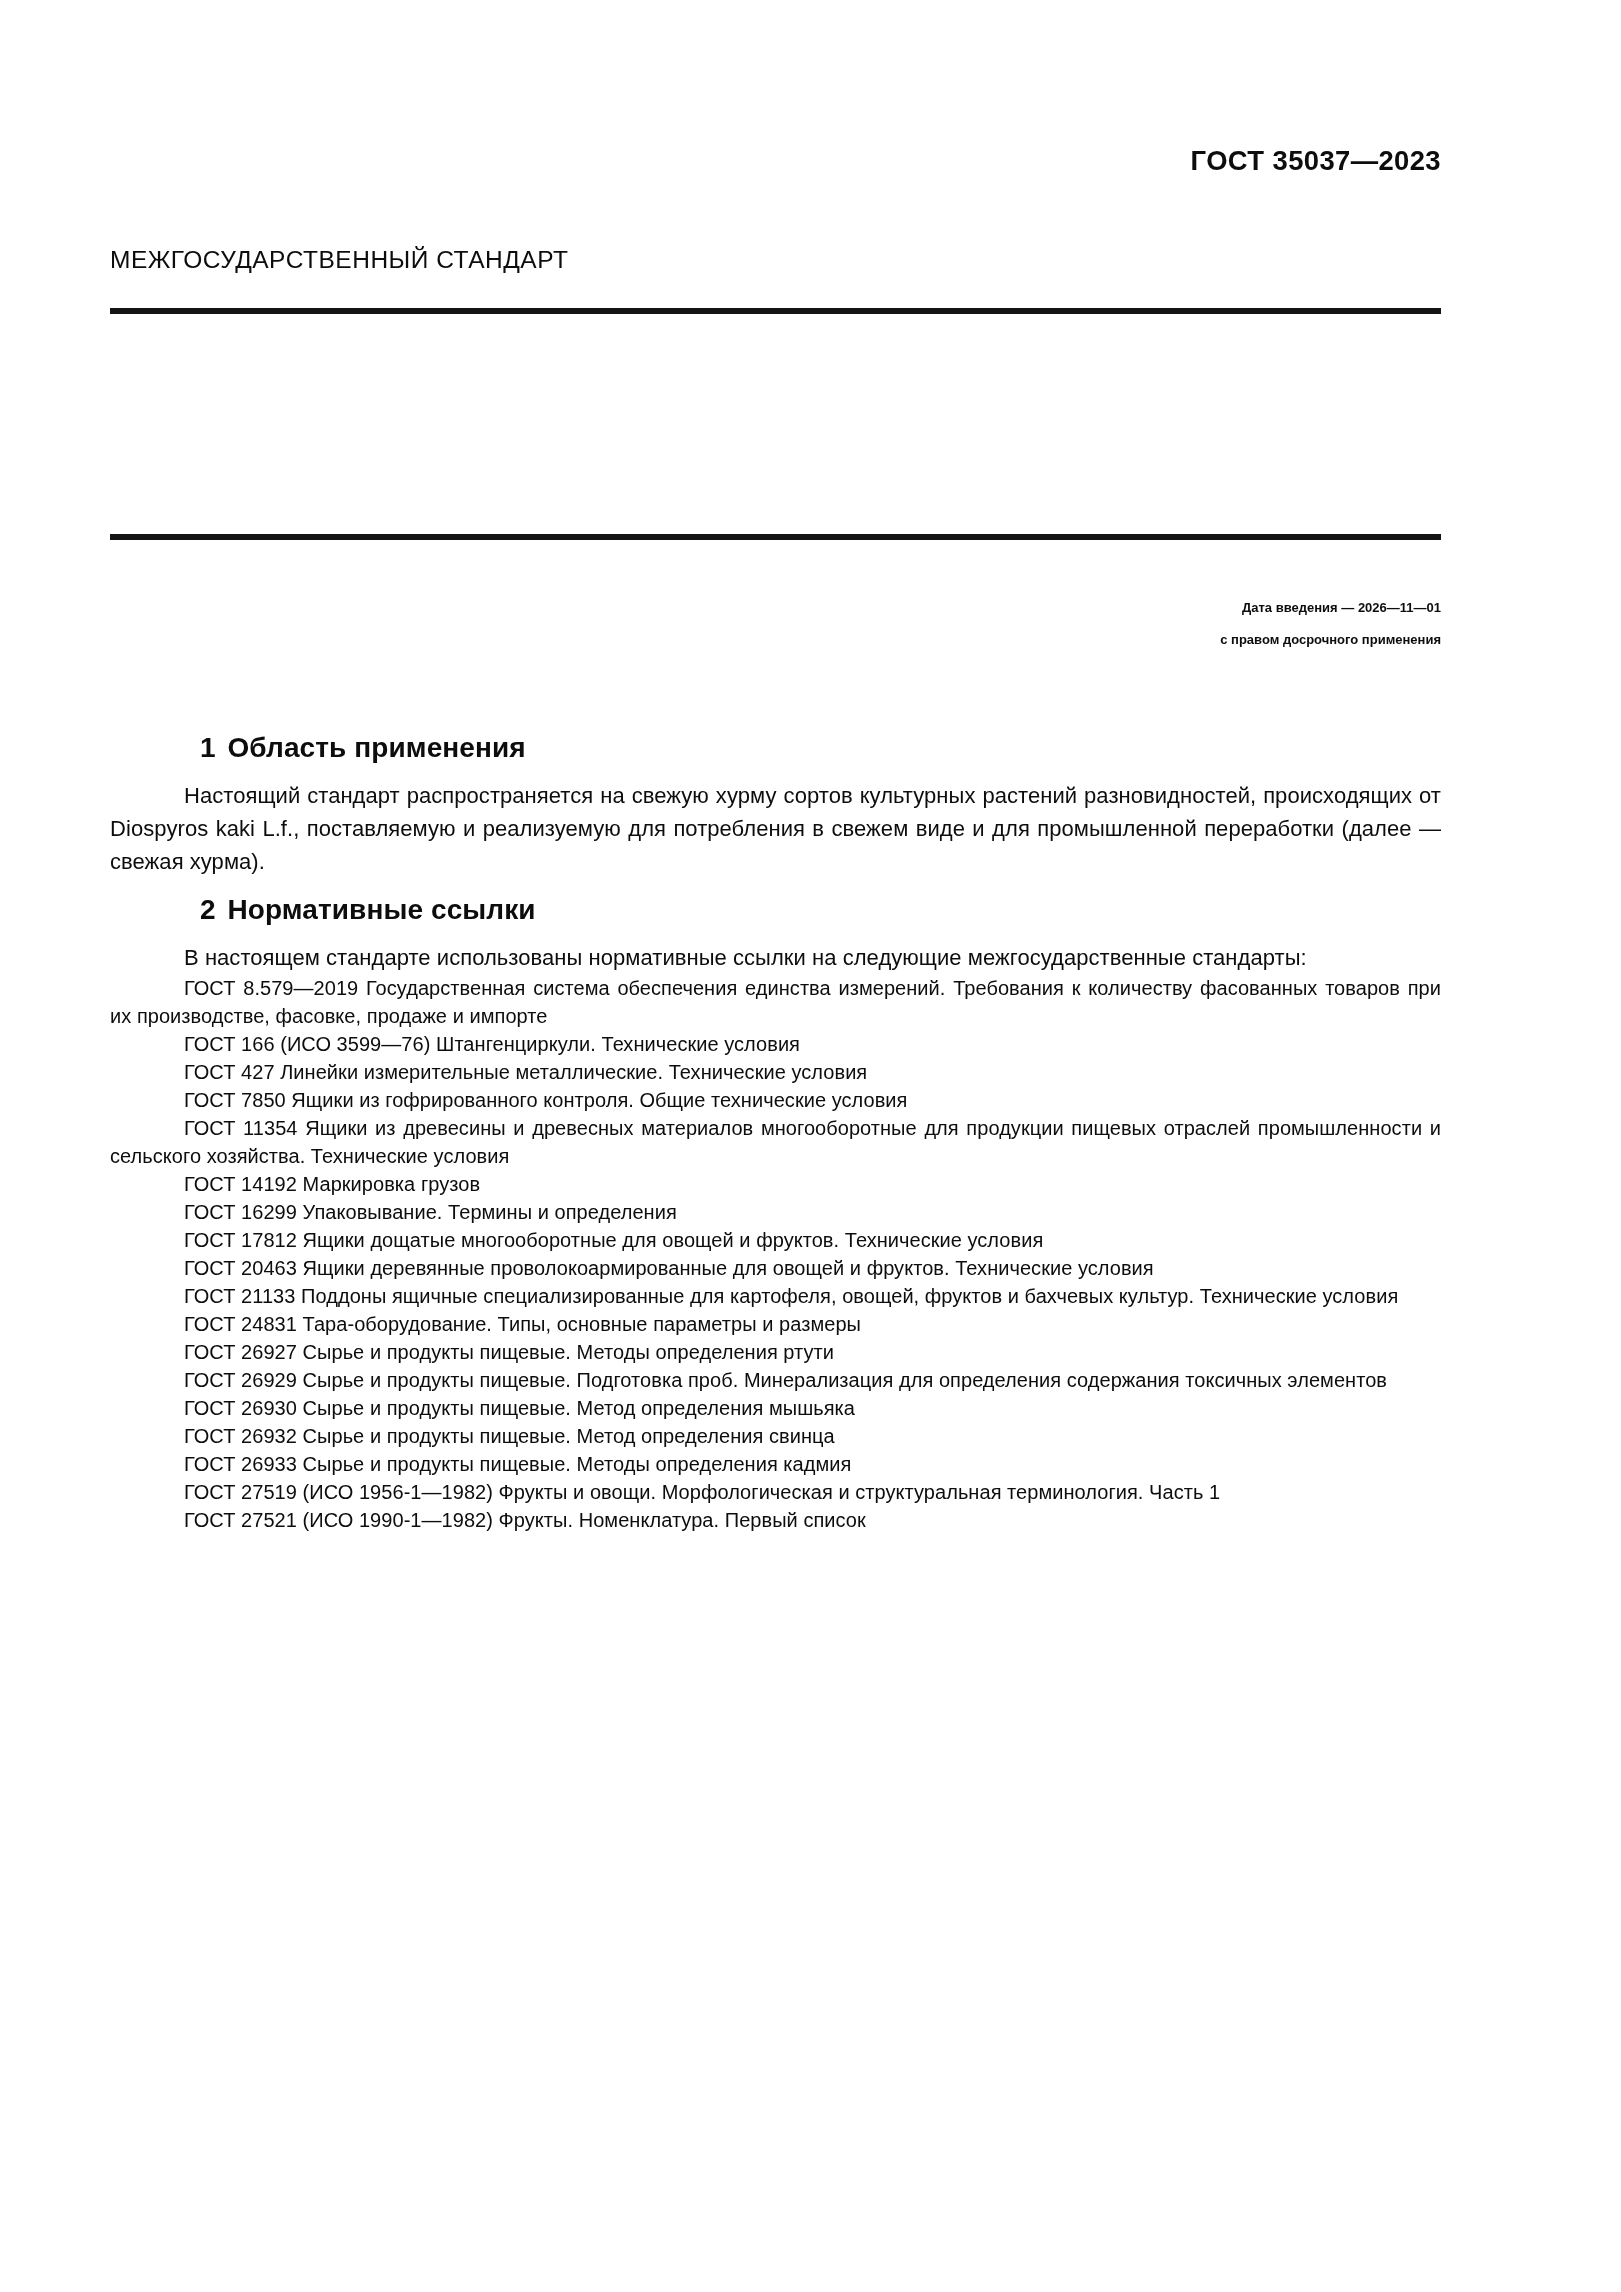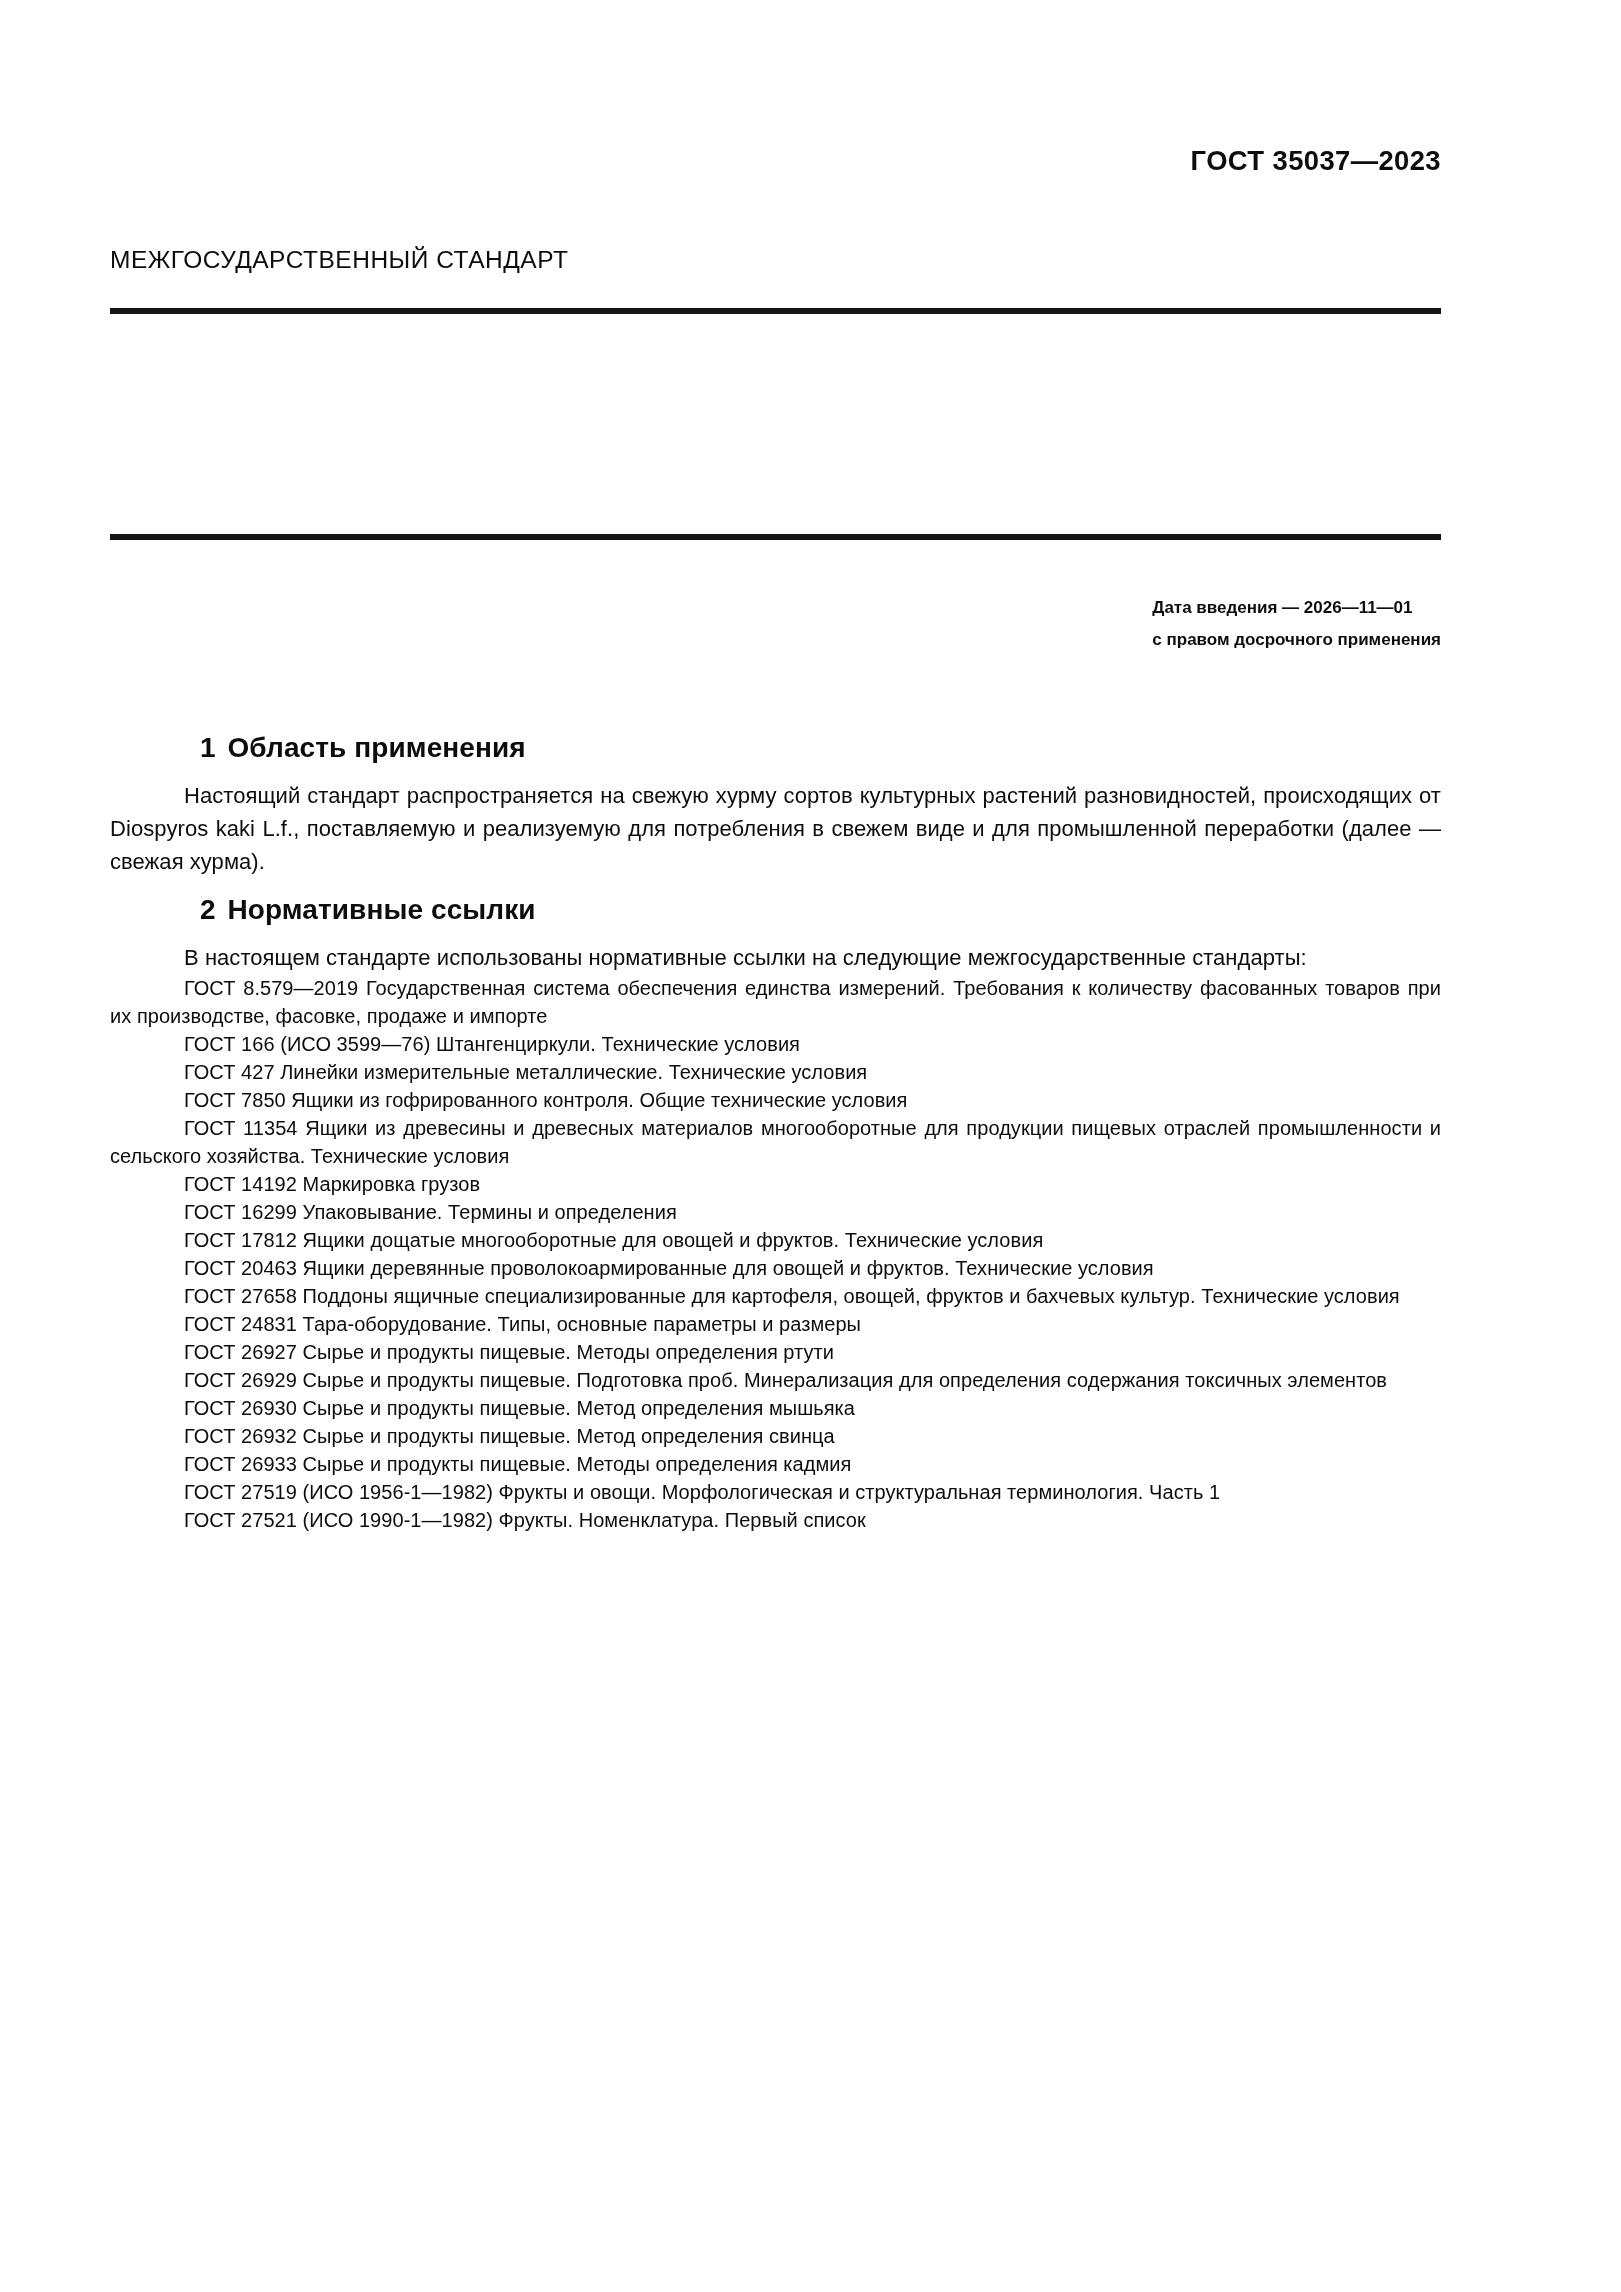--- a/index.html
+++ b/index.html
@@ -89,22 +89,22 @@
     margin: 0;
     padding-top: 43px;
     letter-spacing: 0.1px;
   }
 
   
   .intro-date {
     position: absolute;
     top: 592px;
     right: 180px;
-    text-align: left;
-    font-size: 17px;
+    text-align: right;
+    font-size: 13px;
     font-weight: bold;
     line-height: 32px;
   }
 
   
   .body {
     position: absolute;
     top: 716px;
     left: 110px;
     width: 1331px;
@@ -199,21 +199,21 @@
     <ul class="ref-list">
       <li>ГОСТ 8.579—2019  Государственная система обеспечения единства измерений. Требования к количеству фасованных товаров при их производстве, фасовке, продаже и импорте</li>
       <li>ГОСТ 166 (ИСО 3599—76)  Штангенциркули. Технические условия</li>
       <li>ГОСТ 427  Линейки измерительные металлические. Технические условия</li>
       <li>ГОСТ 7850  Ящики из гофрированного контроля. Общие технические условия</li>
       <li>ГОСТ 11354  Ящики из древесины и древесных материалов многооборотные для продукции пищевых отраслей промышленности и сельского хозяйства. Технические условия</li>
       <li>ГОСТ 14192  Маркировка грузов</li>
       <li>ГОСТ 16299  Упаковывание. Термины и определения</li>
       <li>ГОСТ 17812  Ящики дощатые многооборотные для овощей и фруктов. Технические условия</li>
       <li>ГОСТ 20463  Ящики деревянные проволокоармированные для овощей и фруктов. Технические условия</li>
-      <li>ГОСТ 27658  Поддоны ящичные специализированные для картофеля, овощей, фруктов и бахчевых культур. Технические условия</li>
+      <li>ГОСТ 21133  Поддоны ящичные специализированные для картофеля, овощей, фруктов и бахчевых культур. Технические условия</li>
       <li>ГОСТ 24831  Тара-оборудование. Типы, основные параметры и размеры</li>
       <li>ГОСТ 26927  Сырье и продукты пищевые. Методы определения ртути</li>
       <li>ГОСТ 26929  Сырье и продукты пищевые. Подготовка проб. Минерализация для определения содержания токсичных элементов</li>
       <li>ГОСТ 26930  Сырье и продукты пищевые. Метод определения мышьяка</li>
       <li>ГОСТ 26932  Сырье и продукты пищевые. Метод определения свинца</li>
       <li>ГОСТ 26933  Сырье и продукты пищевые. Методы определения кадмия</li>
       <li>ГОСТ 27519 (ИСО 1956-1—1982)  Фрукты и овощи. Морфологическая и структуральная терминология. Часть 1</li>
       <li>ГОСТ 27521 (ИСО 1990-1—1982)  Фрукты. Номенклатура. Первый список</li>
     </ul>
 

